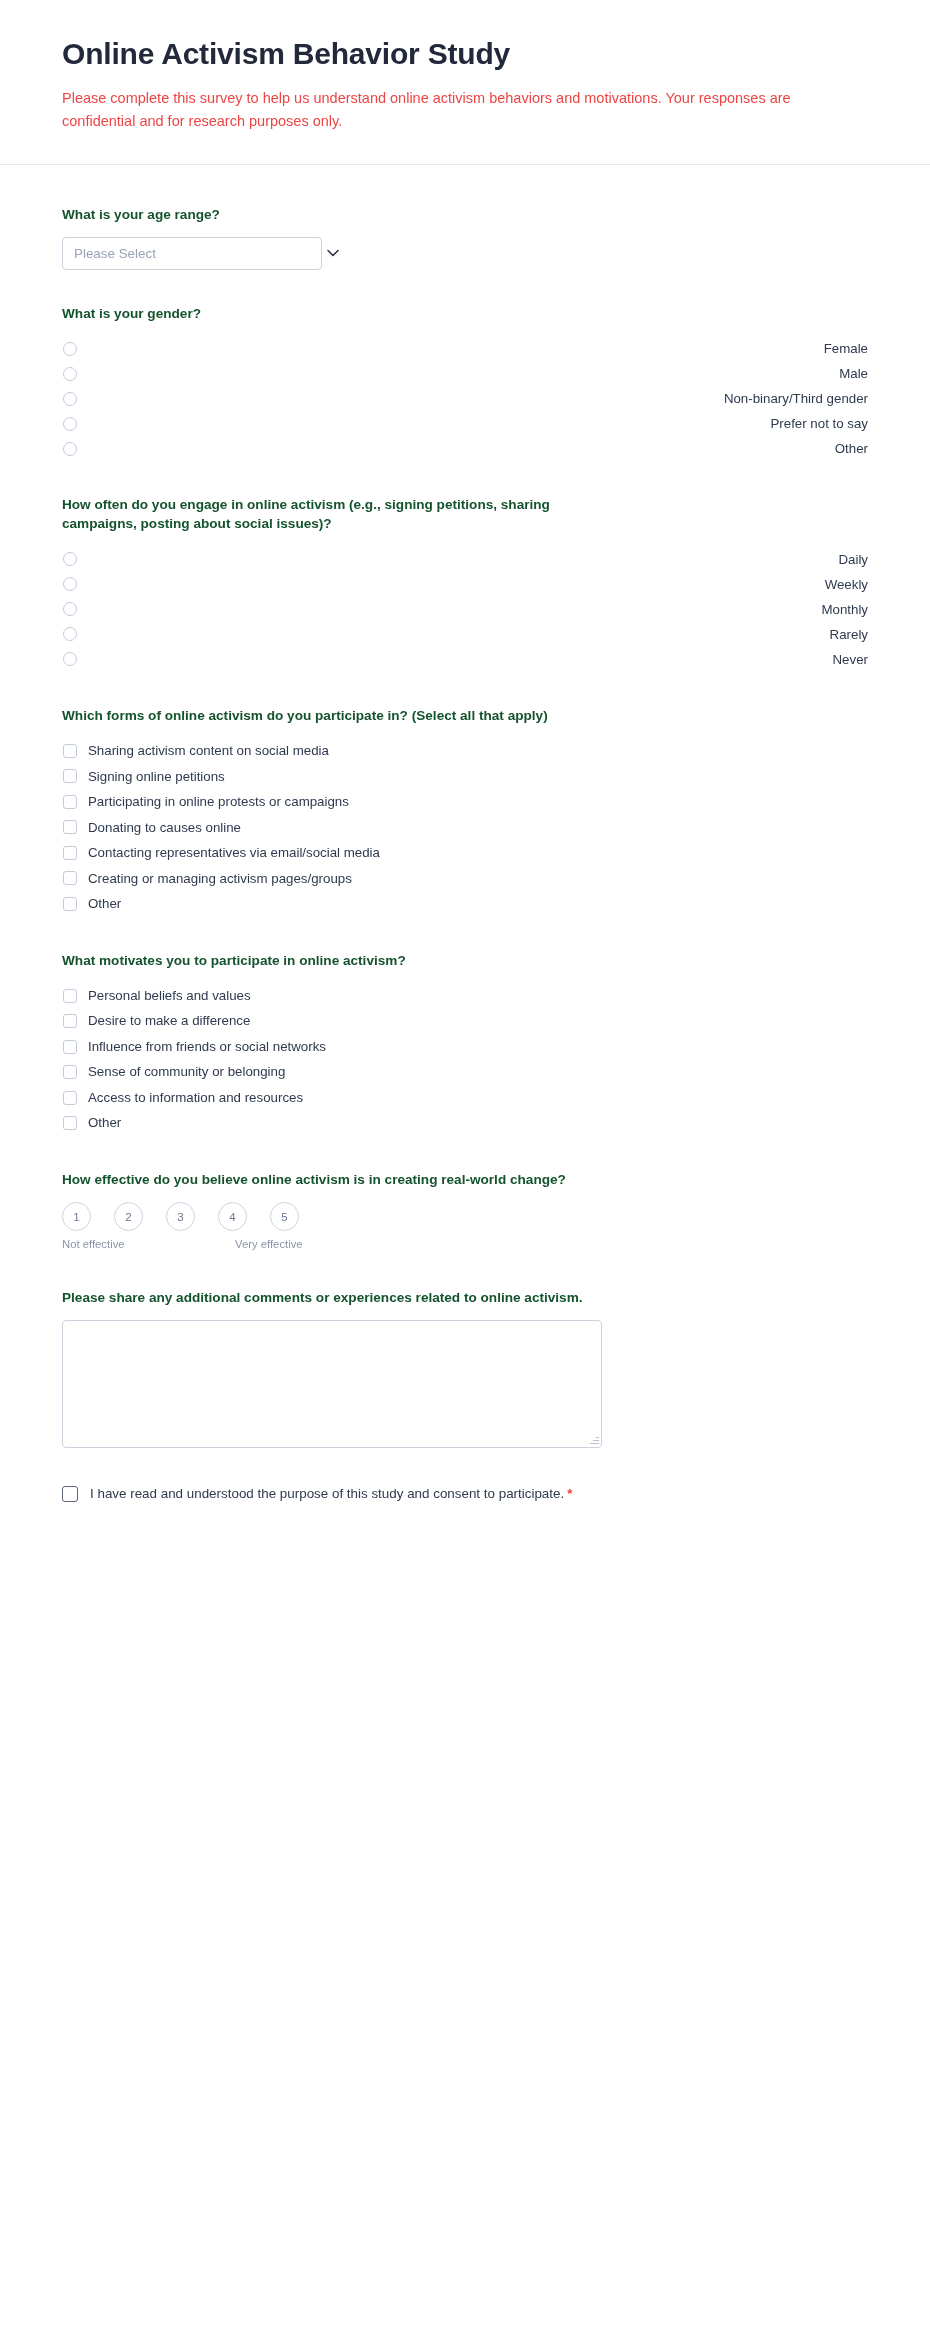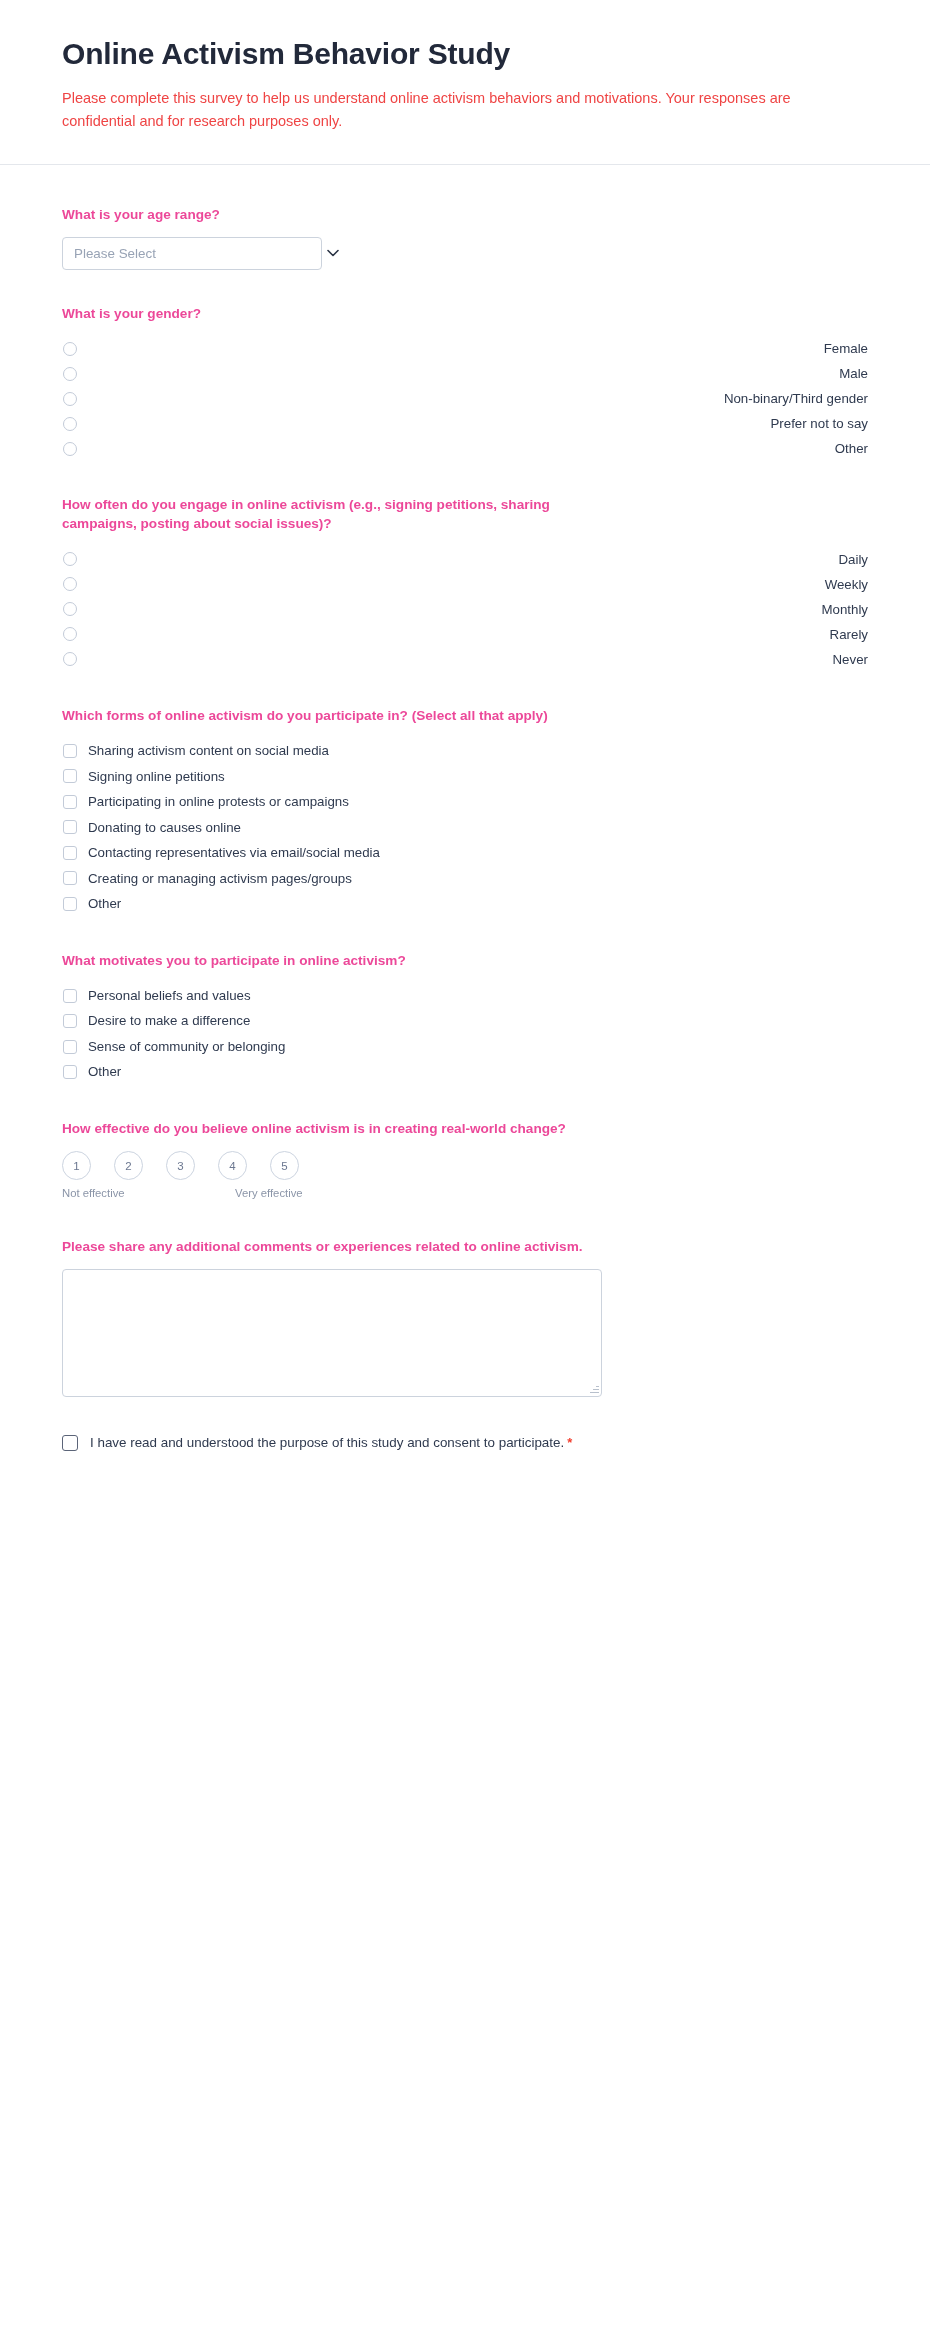--- a/index.html
+++ b/index.html
@@ -49,21 +49,21 @@
     padding: 40px 62px 0 62px;
   }
 
   .question-block {
     margin-bottom: 34px;
   }
 
   .q-label {
     font-size: 13.6px;
     font-weight: bold;
-    color: #ec4899;
+    color: #14532d;
     line-height: 1.42;
     margin: 0 0 13px 0;
     max-width: 720px;
   }
 
   
   .select-wrap {
     position: relative;
     width: 288px;
   }
@@ -353,21 +353,29 @@
         <li class="check-row">
           <span class="check-mark"></span>
           <span class="option-text">Personal beliefs and values</span>
         </li>
         <li class="check-row">
           <span class="check-mark"></span>
           <span class="option-text">Desire to make a difference</span>
         </li>
         <li class="check-row">
           <span class="check-mark"></span>
+          <span class="option-text">Influence from friends or social networks</span>
+        </li>
+        <li class="check-row">
+          <span class="check-mark"></span>
           <span class="option-text">Sense of community or belonging</span>
+        </li>
+        <li class="check-row">
+          <span class="check-mark"></span>
+          <span class="option-text">Access to information and resources</span>
         </li>
         <li class="check-row">
           <span class="check-mark"></span>
           <span class="option-text">Other</span>
         </li>
       </ul>
     </div>
 
     <div class="question-block">
       <div class="q-label">How effective do you believe online activism is in creating real-world change?</div>

